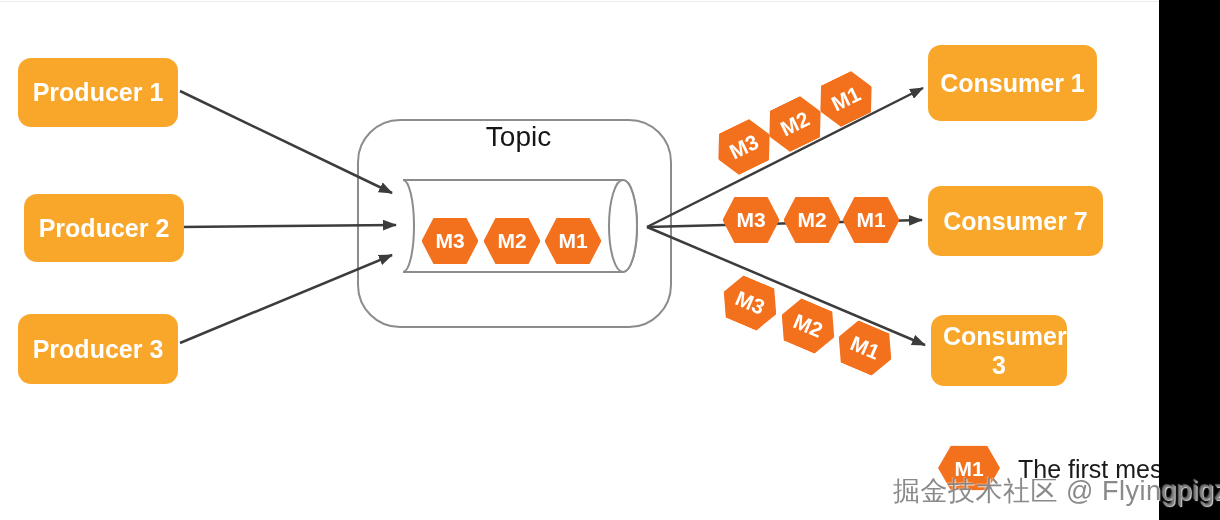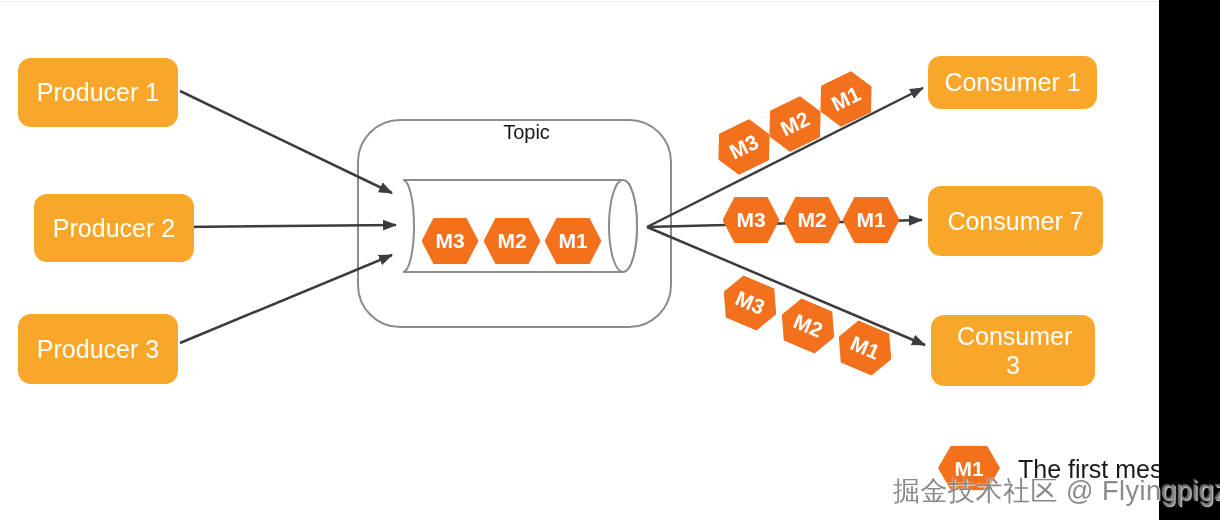--- a/index.html
+++ b/index.html
@@ -4,32 +4,32 @@
 <style>
   html,body{margin:0;padding:0;background:#ffffff;}
   .stage{
     position:relative;width:1220px;height:520px;overflow:hidden;background:#ffffff;
     font-family:"Liberation Sans", sans-serif;
   }
   .topline{position:absolute;left:0;top:1px;width:1220px;height:1px;background:#ebebeb;}
   svg.wires{position:absolute;left:0;top:0;z-index:1;}
   .node{
     position:absolute;z-index:3;background:#F9A72B;border-radius:13px;
-    color:#ffffff;font-weight:400;font-size:25px;
+    color:#ffffff;font-weight:700;font-size:25px;
     display:flex;align-items:center;justify-content:center;text-align:center;line-height:1.15;
   }
   .hex{
     position:absolute;z-index:4;width:57px;height:46px;background:#F3701D;
     clip-path:polygon(21% 0%,79% 0%,100% 50%,79% 100%,21% 100%,0% 50%);
     display:flex;align-items:center;justify-content:center;
     color:#ffffff;font-weight:700;font-size:21px;
     transform:translate(-50%,-50%);
   }
   .diagram-label{position:absolute;z-index:5;color:#161616;text-align:center;}
-  .topic-title{left:370px;top:121px;width:313px;font-size:20px;}
+  .topic-title{left:362px;top:121px;width:313px;font-size:28px;}
   .queue-title{left:399px;top:182px;width:224px;font-size:25px;}
   .legend-text{position:absolute;z-index:5;left:1018px;top:455px;font-size:25px;color:#1a1a1a;white-space:nowrap;}
   .black-band{position:absolute;z-index:8;left:1159px;top:0;width:61px;height:520px;background:#000000;}
   .watermark{
     position:absolute;z-index:9;left:893px;top:473px;font-size:27px;white-space:nowrap;
     color:rgba(128,128,128,0.92);
     text-shadow:1px 1px 1px rgba(255,255,255,0.85), -1px -1px 1px rgba(255,255,255,0.35);
     letter-spacing:0.5px;
   }
   .c3-wrap{max-width:112px;}
@@ -57,21 +57,21 @@
     <line x1="180" y1="343" x2="392" y2="255" stroke="#3C3C3C" stroke-width="2.5" marker-end="url(#ah)"></line>
 
     <line x1="647" y1="227" x2="923" y2="88" stroke="#3C3C3C" stroke-width="2.5" marker-end="url(#ah)"></line>
     <line x1="647" y1="227" x2="922" y2="220" stroke="#3C3C3C" stroke-width="2.5" marker-end="url(#ah)"></line>
     <line x1="647" y1="227" x2="925" y2="345" stroke="#3C3C3C" stroke-width="2.5" marker-end="url(#ah)"></line>
   </svg>
 
   <div class="node" style="left:18px;top:58px;width:160px;height:69px;">
     <span>Producer 1</span>
   </div>
-  <div class="node" style="left:34px;top:194px;width:160px;height:68px;align-items:center;">
+  <div class="node" style="left:24px;top:194px;width:160px;height:68px;align-items:center;">
     <span>Producer 2</span>
   </div>
   <div class="node" style="left:18px;top:314px;width:160px;height:70px;">
     <span>Producer 3</span>
   </div>
 
   <div class="diagram-label topic-title">Topic</div>
 
   <div class="hex" style="left:450px;top:241px;">M3</div>
   <div class="hex" style="left:512px;top:241px;">M2</div>
@@ -82,27 +82,27 @@
   <div class="hex" style="left:846px;top:99px;transform:translate(-50%,-50%) rotate(-26deg);">M1</div>
 
   <div class="hex" style="left:751px;top:220px;">M3</div>
   <div class="hex" style="left:812px;top:220px;">M2</div>
   <div class="hex" style="left:871px;top:220px;">M1</div>
 
   <div class="hex" style="left:750px;top:303px;transform:translate(-50%,-50%) rotate(23deg);">M3</div>
   <div class="hex" style="left:808px;top:326px;transform:translate(-50%,-50%) rotate(23deg);">M2</div>
   <div class="hex" style="left:865px;top:348px;transform:translate(-50%,-50%) rotate(23deg);">M1</div>
 
-  <div class="node" style="left:928px;top:56px;width:169px;height:53px;">
+  <div class="node" style="left:928px;top:45px;width:169px;height:76px;">
     <span>Consumer 1</span>
   </div>
   <div class="node" style="left:928px;top:186px;width:175px;height:70px;">
     <span>Consumer 7</span>
   </div>
-  <div class="node" style="left:931px;top:315px;width:164px;height:71px;justify-content:center;">
+  <div class="node" style="left:931px;top:315px;width:136px;height:71px;justify-content:center;">
     <span class="c3-wrap">Consumer 3</span>
   </div>
 
   <div class="hex" style="left:969px;top:468px;width:62px;height:45px;">M1</div>
   <div class="legend-text">The first mess</div>
 
   <div class="black-band"></div>
 
   <div class="watermark">掘金技术社区 @ Flyingpigz</div>
 </div>

